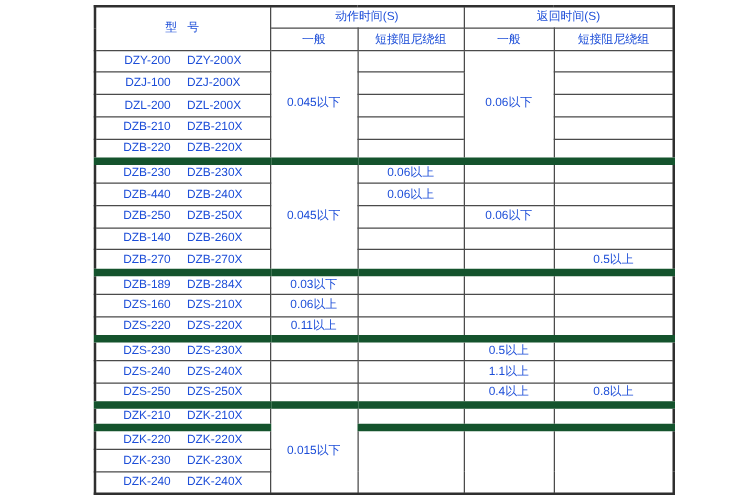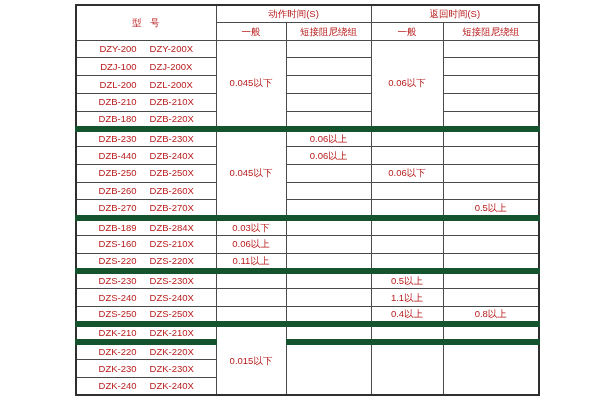--- a/index.html
+++ b/index.html
@@ -16,21 +16,21 @@
     overflow: hidden;
   }
   table.spec {
     position: absolute;
     left: 75px;
     top: 4px;
     width: 463px;
     border-collapse: collapse;
     table-layout: fixed;
     border: 2px solid #2f2f2f;
-    color: #b91c1c;
+    color: #1d4ed8;
   }
   table.spec th, table.spec td {
     border: 1px solid #4a4a4a;
     padding: 0;
     font-size: 9.5px;
     font-weight: normal;
     text-align: center;
     vertical-align: middle;
     line-height: 1;
     overflow: hidden;
@@ -116,21 +116,21 @@
               <span>DZB-210</span>
               <span>DZB-210X</span>
             </div>
           </td>
           <td class="val"></td>
           <td class="val"></td>
         </tr>
         <tr>
           <td class="model">
             <div class="pair">
-              <span>DZB-180</span>
+              <span>DZB-220</span>
               <span>DZB-220X</span>
             </div>
           </td>
           <td class="val"></td>
           <td class="val"></td>
         </tr>
         <tr class="thick-top">
           <td class="model">
             <div class="pair">
               <span>DZB-230</span>
@@ -160,21 +160,21 @@
               <span>DZB-250X</span>
             </div>
           </td>
           <td class="val"></td>
           <td class="val">0.06以下</td>
           <td class="val"></td>
         </tr>
         <tr>
           <td class="model">
             <div class="pair">
-              <span>DZB-260</span>
+              <span>DZB-140</span>
               <span>DZB-260X</span>
             </div>
           </td>
           <td class="val"></td>
           <td class="val"></td>
           <td class="val"></td>
         </tr>
         <tr>
           <td class="model">
             <div class="pair">

